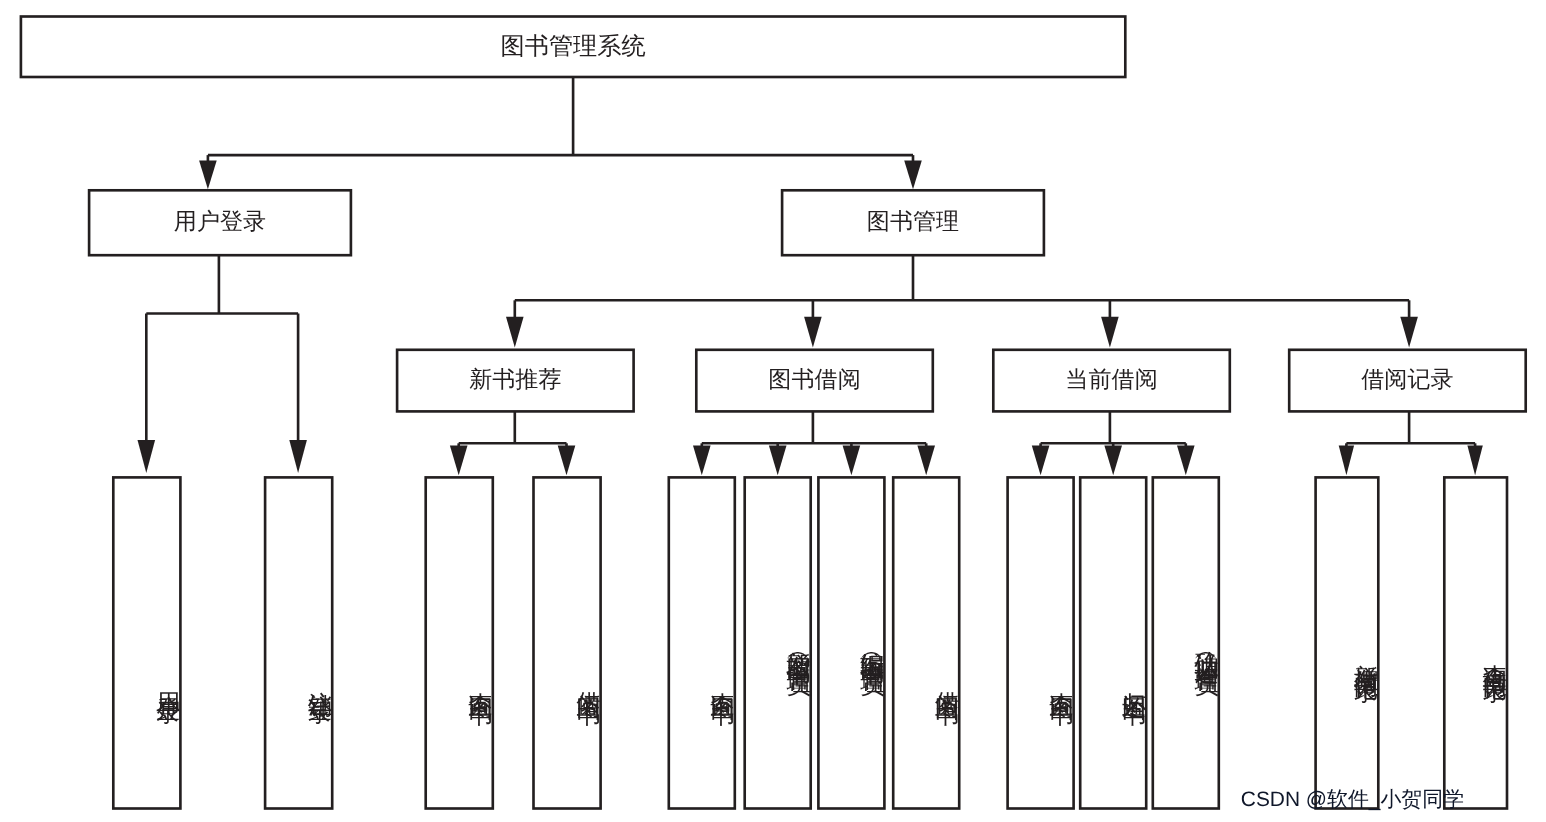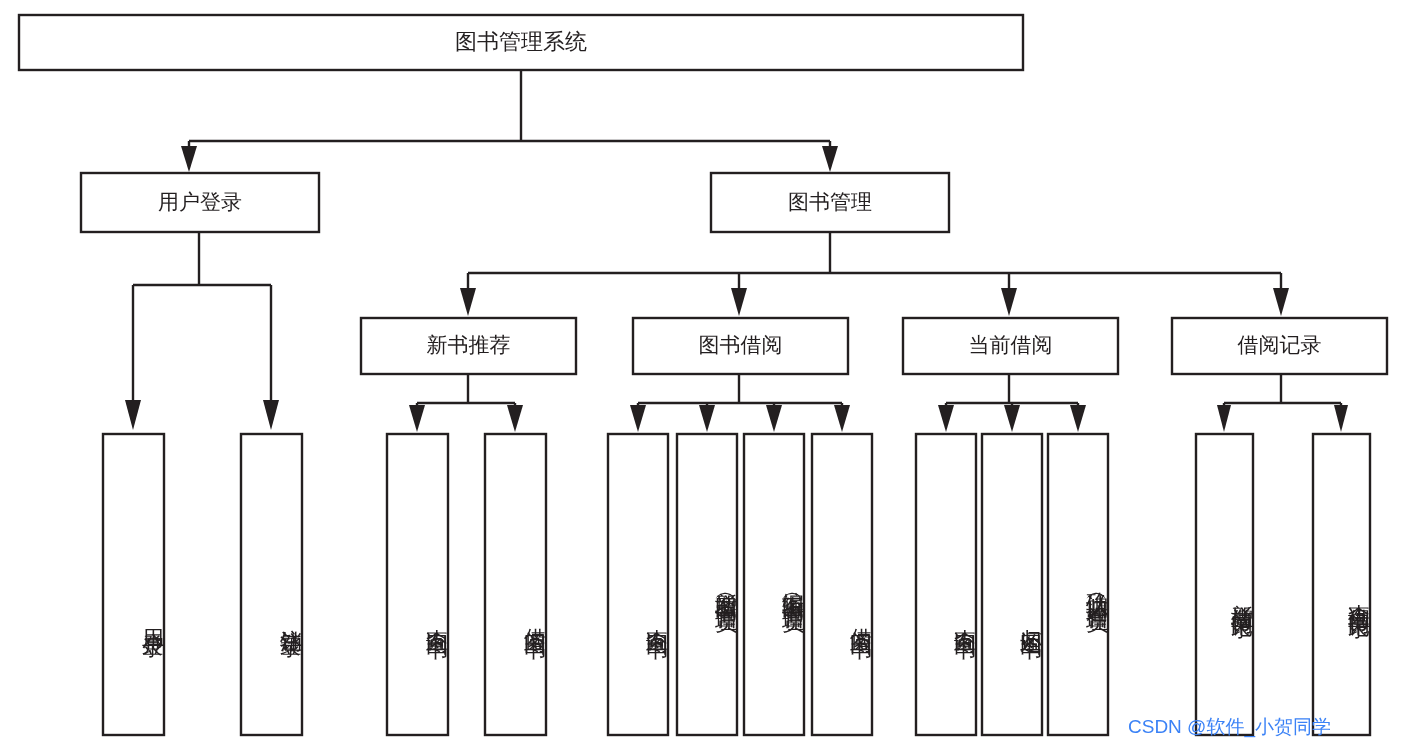--- a/index.html
+++ b/index.html
@@ -64,21 +64,21 @@
     align-items: flex-start;
     justify-content: center;
     line-height: 1.0;
     letter-spacing: 3px;
     pointer-events: none;
   }
   .watermark {
     position: absolute;
     font-family: "Liberation Sans", "DejaVu Sans", sans-serif;
     font-size: 19px;
-    color: #3b82f6;
+    color: #0f172a;
     white-space: nowrap;
     left: 1128px;
     top: 714px;
   }
 </style>
 </head>
 <body>
 
 <div id="diagram-root">
 

